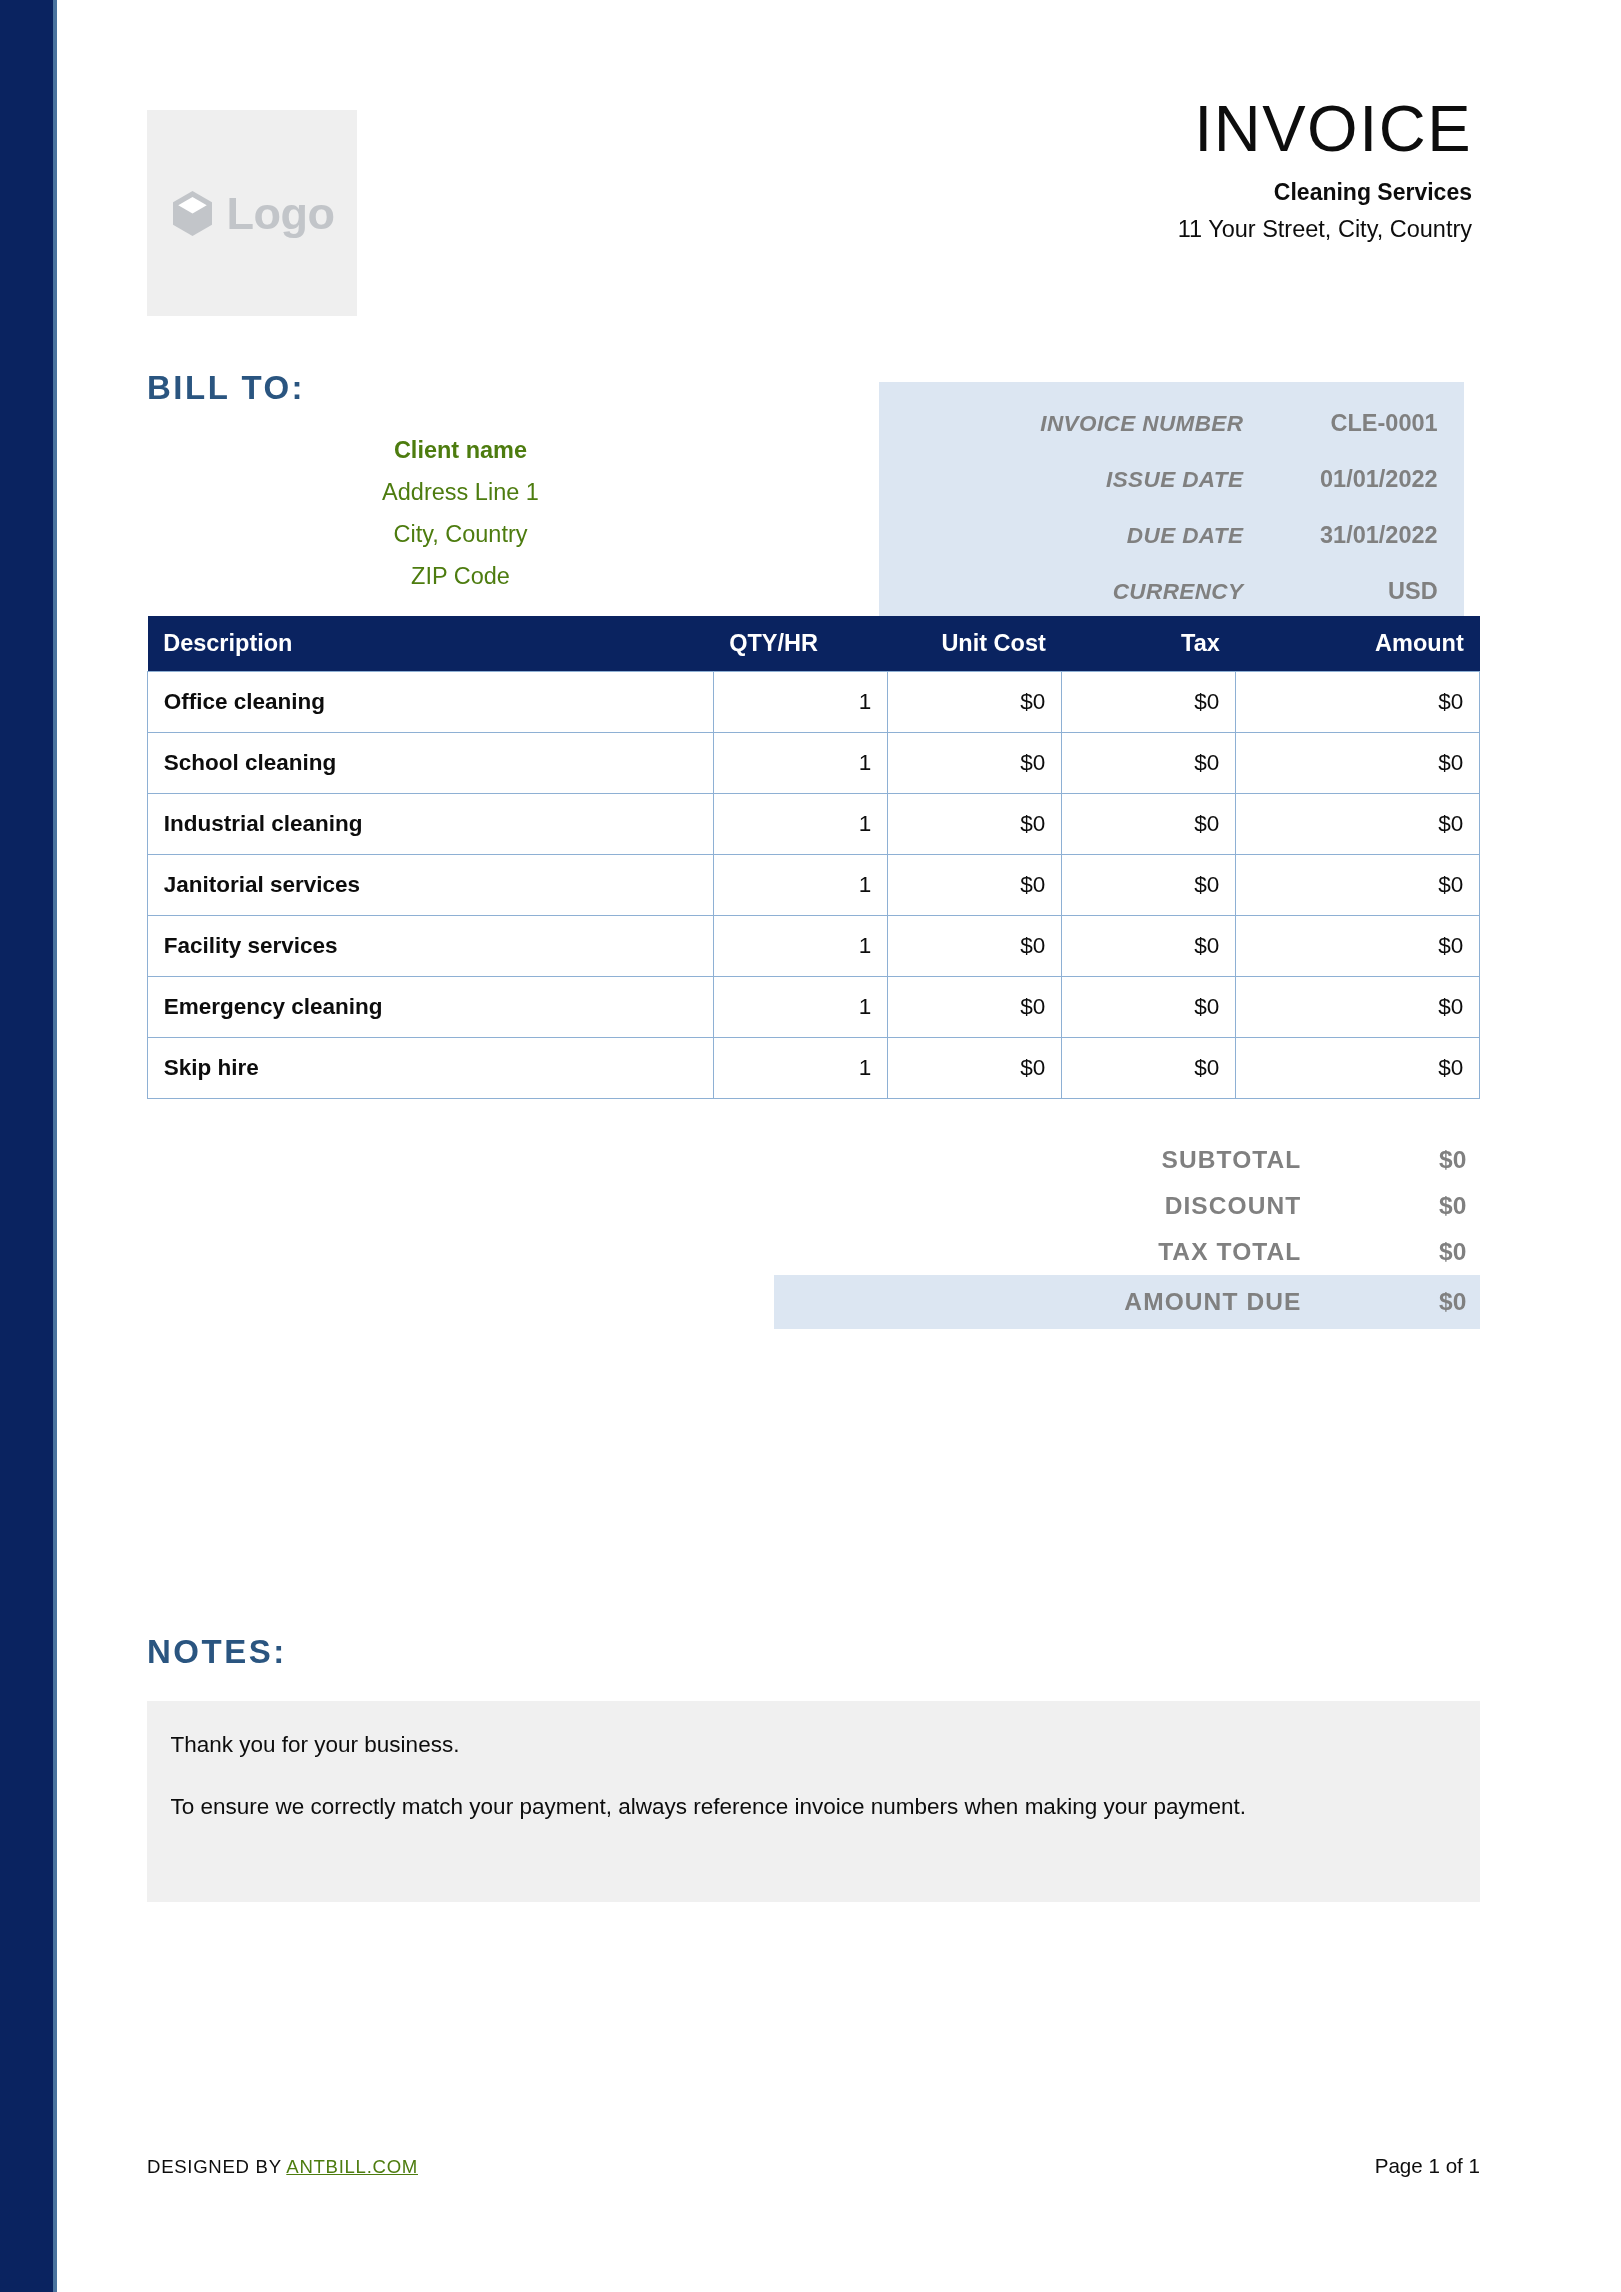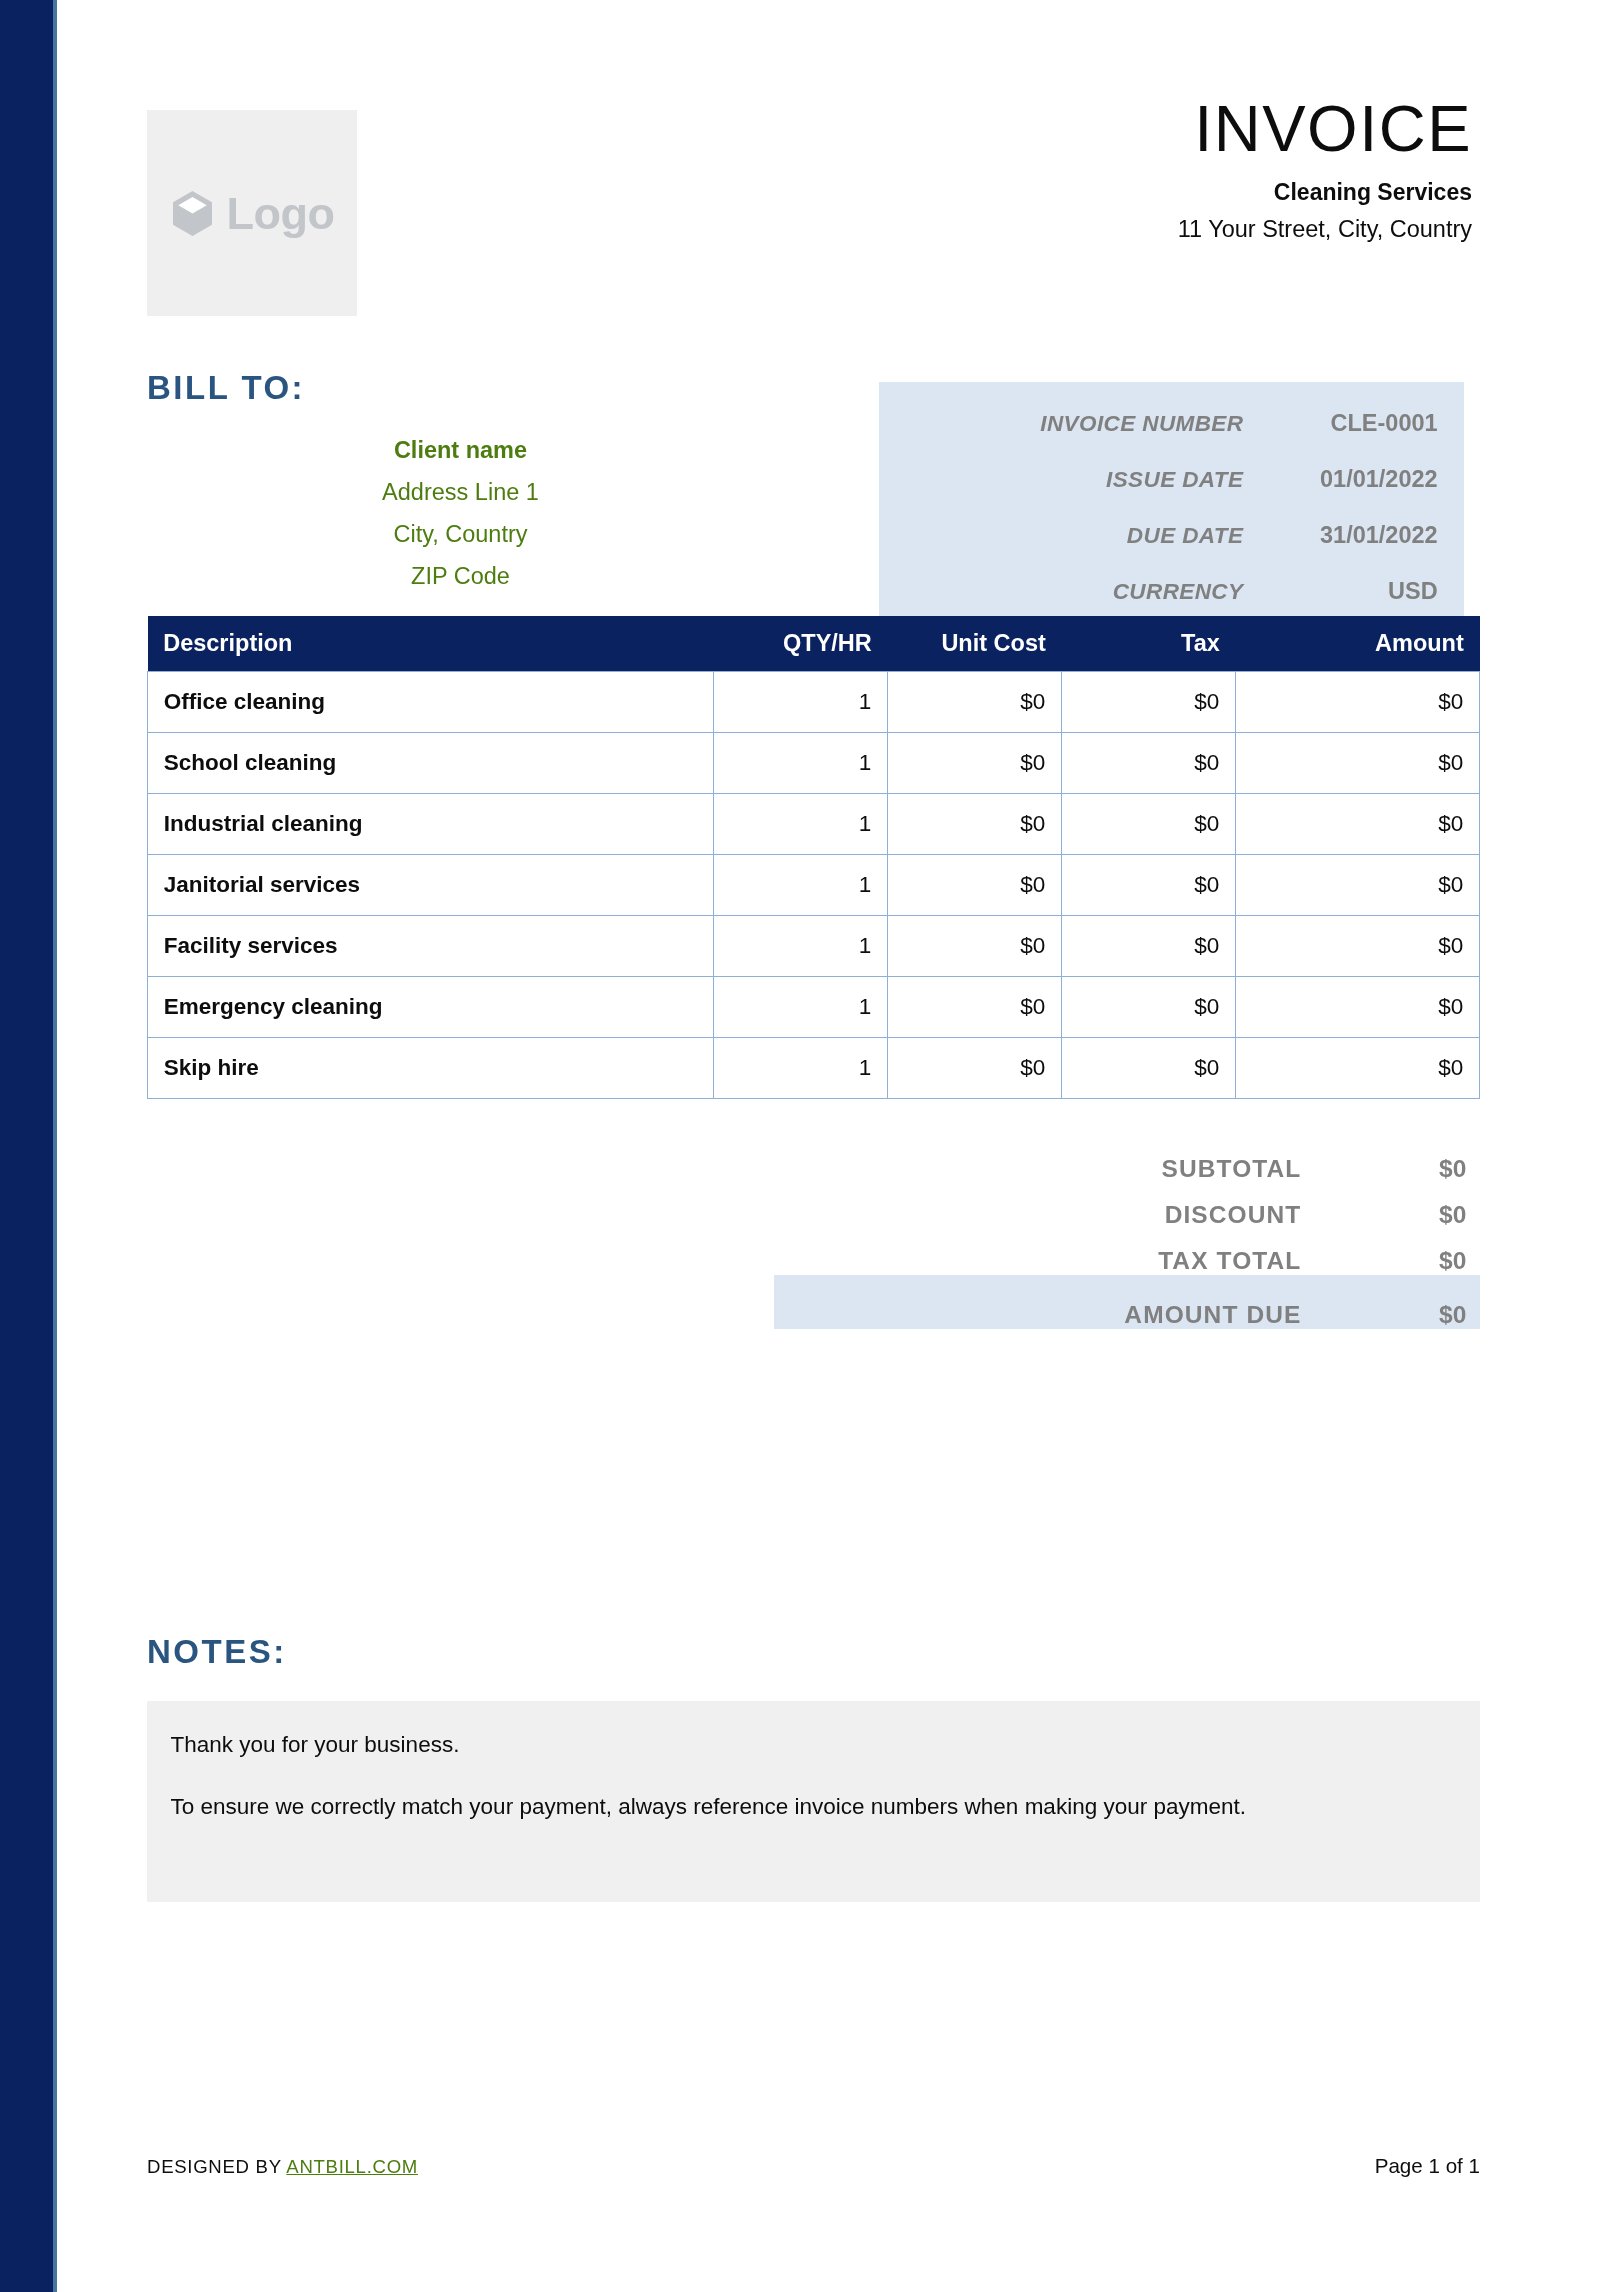--- a/index.html
+++ b/index.html
@@ -177,21 +177,21 @@
     background: #0a2360;
     color: #ffffff;
     font-size: 23.5px;
     font-weight: 700;
     height: 55px;
     padding: 0 15.7px;
     box-sizing: border-box;
     border: none;
   }
   .items thead th.col-desc { text-align: left; width: 566px; }
-  .items thead th.col-qty  { text-align: right; width: 174px; }
+  .items thead th.col-qty  { text-align: left; width: 174px; }
   .items thead th.col-unit { text-align: right; width: 174px; }
   .items thead th.col-tax  { text-align: right; width: 174px; }
   .items thead th.col-amt  { text-align: right; width: 244px; }
 
   .items tbody td {
     height: 61px;
     font-size: 22.5px;
     color: #0d0d0d;
     padding: 0 15.7px;
     box-sizing: border-box;
@@ -206,21 +206,21 @@
 
   
   .totals {
     position: absolute;
     left: 627px;
     top: 1137px;
     width: 706px;
   }
   .tot-row {
     display: flex;
-    align-items: flex-end;
+    align-items: center;
     height: 46px;
   }
   .tot-row.highlight {
     background: #dce6f2;
     height: 54px;
   }
   .tot-label {
     flex: 1 1 auto;
     text-align: right;
     font-size: 24.5px;

